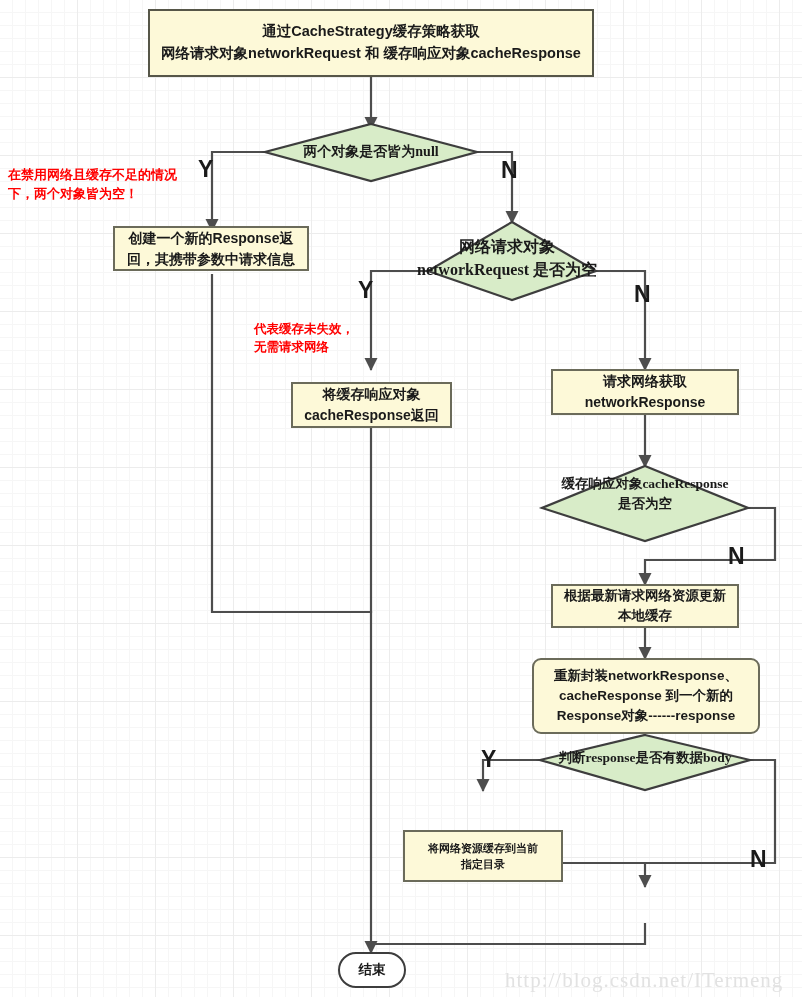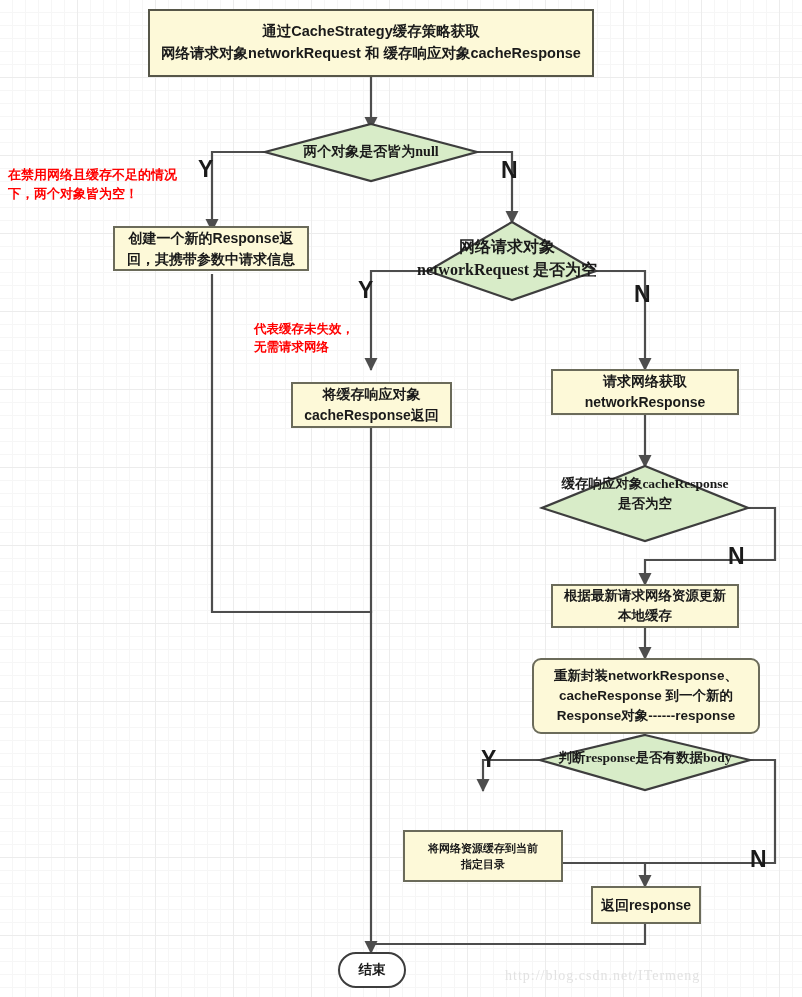--- a/index.html
+++ b/index.html
@@ -143,21 +143,20 @@
   <div class="node proc" style="left:551px;top:584px;width:188px;height:44px;font-size:13.5px;">根据最新请求网络资源更新
 本地缓存</div>
 
   <div class="node proc" style="left:532px;top:658px;width:228px;height:76px;font-size:13.5px;border-radius:9px;">重新封装networkResponse、
 cacheResponse 到一个新的
 Response对象------response</div>
 
   <div class="node proc" style="left:403px;top:790px;width:160px;height:52px;font-size:11px;margin-top:40px;">将网络资源缓存到当前
 指定目录</div>
 
-  <div class="node proc" style="left:591px;top:886px;width:110px;height:38px;font-size:14px;">返回response</div>
 
   <div class="node term" style="left:338px;top:952px;width:68px;height:36px;font-size:13.5px;">结束</div>
 
   <div class="diamond-label" style="left:271px;top:138px;width:200px;height:28px;font-size:14px;">两个对象是否皆为null</div>
 
   <div class="diamond-label" style="left:407px;top:238px;width:200px;height:40px;font-size:16px;">网络请求对象
 networkRequest 是否为空</div>
 
   <div class="diamond-label" style="left:530px;top:474px;width:230px;height:40px;font-size:13.5px;">缓存响应对象cacheResponse
 是否为空</div>
@@ -177,15 +176,15 @@
   <div class="edge-label" style="left:481px;top:748px;font-size:23px;">Y</div>
 
   <div class="edge-label" style="left:750px;top:848px;font-size:23px;">N</div>
 
   <div class="note" style="left:8px;top:166px;width:200px;font-size:13px;">在禁用网络且缓存不足的情况
 下，两个对象皆为空！</div>
 
   <div class="note" style="left:254px;top:320px;width:134px;font-size:12.5px;">代表缓存未失效，
 无需请求网络</div>
 
-  <div class="watermark" style="left:505px;top:968px;font-size:14px;">http://blog.csdn.net/ITermeng</div>
+  <div class="watermark" style="left:505px;top:968px;font-size:21px;">http://blog.csdn.net/ITermeng</div>
 
 </div>
 
 </body></html>

